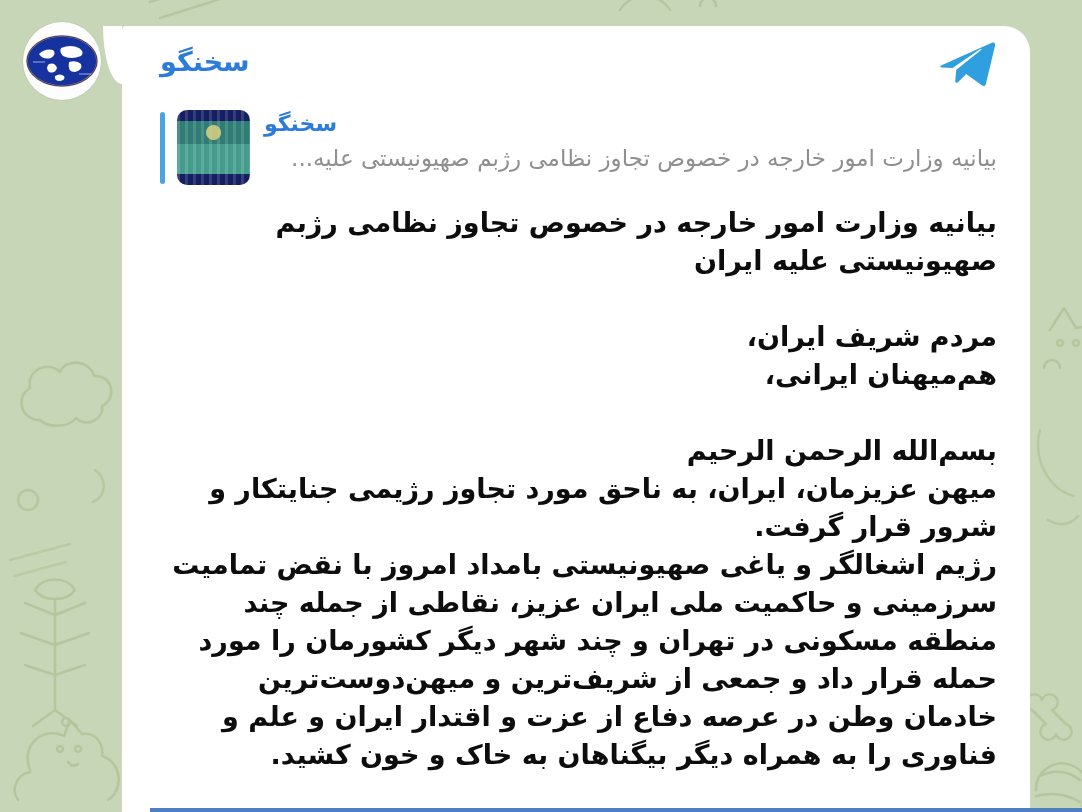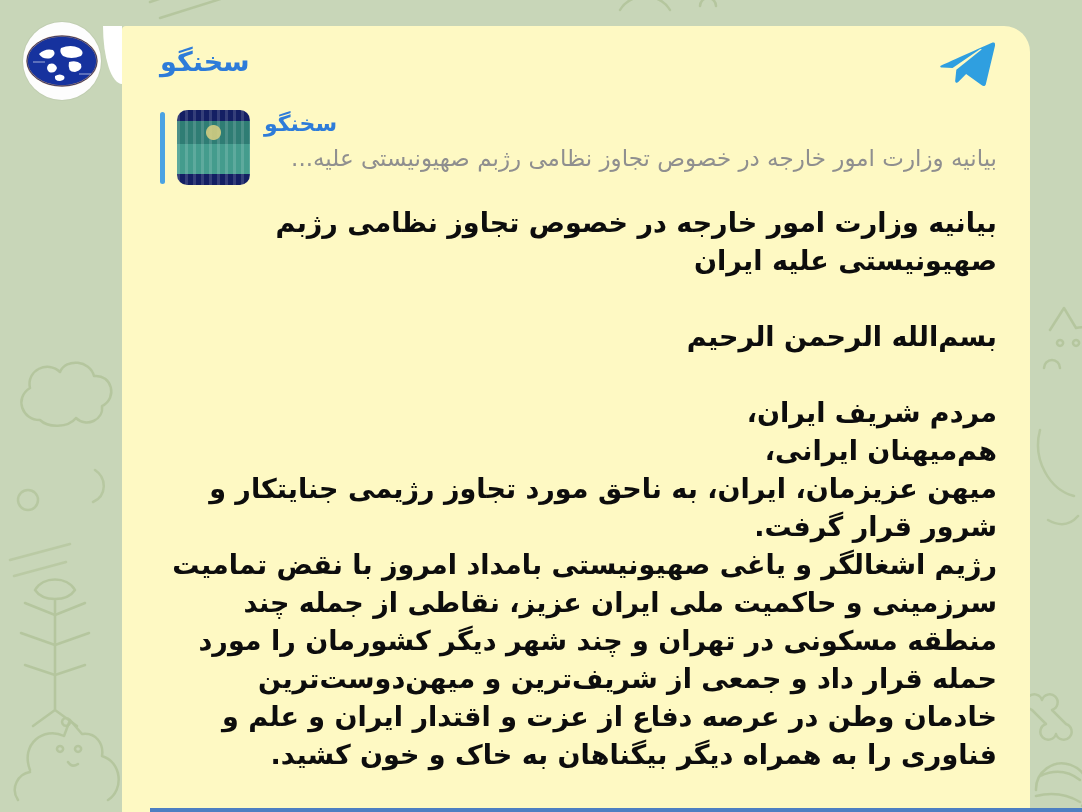--- a/index.html
+++ b/index.html
@@ -6,21 +6,21 @@
   body{
     width:1082px;height:812px;position:relative;overflow:hidden;
     background:#c8d6b8;
     font-family:"DejaVu Sans","Liberation Sans",sans-serif;
   }
   
   .bg-doodles{position:absolute;inset:0;z-index:0;}
   
   .card{
     position:absolute;left:122px;top:26px;width:908px;height:786px;
-    background:#fef9c3;border-radius:4px 26px 0 0;z-index:2;
+    background:#ffffff;border-radius:4px 26px 0 0;z-index:2;
     padding:0 33px 0 38px;box-sizing:border-box;
   }
   
   .card::before{
     content:"";position:absolute;left:-19px;top:0;width:19px;height:58px;
     background:#ffffff;border-bottom-left-radius:100% 100%;
   }
   
   .avatar{
     position:absolute;left:23px;top:22px;width:78px;height:78px;border-radius:50%;
@@ -112,21 +112,21 @@
     <div class="reply-bar"></div>
     <div class="reply-thumb"></div>
     <div class="reply-texts">
       <div class="reply-name">سخنگو</div>
       <div class="reply-snippet">بیانیه وزارت امور خارجه در خصوص تجاوز نظامی رژبم صهیونیستی علیه...</div>
     </div>
   </div>
 
   <div class="msg">
     <p class="bold">بیانیه وزارت امور خارجه در خصوص تجاوز نظامی رژبم صهیونیستی علیه ایران</p>
+    <p class="bold gap"><span>مردم شریف ایران،</span><br><span>هم‌میهنان ایرانی،</span></p>
     <p class="bold gap">بسم‌الله الرحمن الرحیم</p>
-    <p class="bold gap"><span>مردم شریف ایران،</span><br><span>هم‌میهنان ایرانی،</span></p>
     <p>میهن عزیزمان، ایران، به ناحق مورد تجاوز رژیمی جنایتکار و شرور قرار گرفت.</p>
     <p>رژیم اشغالگر و یاغی صهیونیستی بامداد امروز با نقض تمامیت سرزمینی و حاکمیت ملی ایران عزیز، نقاطی از جمله چند منطقه مسکونی در تهران و چند شهر دیگر کشورمان را مورد حمله قرار داد و جمعی از شریف‌ترین و میهن‌دوست‌ترین خادمان وطن در عرصه دفاع از عزت و اقتدار ایران و علم و فناوری را به همراه دیگر بیگناهان به خاک و خون کشید.</p>
   </div>
 
 </div>
 
 <div class="bottom-line"></div>
 
 </body></html>

